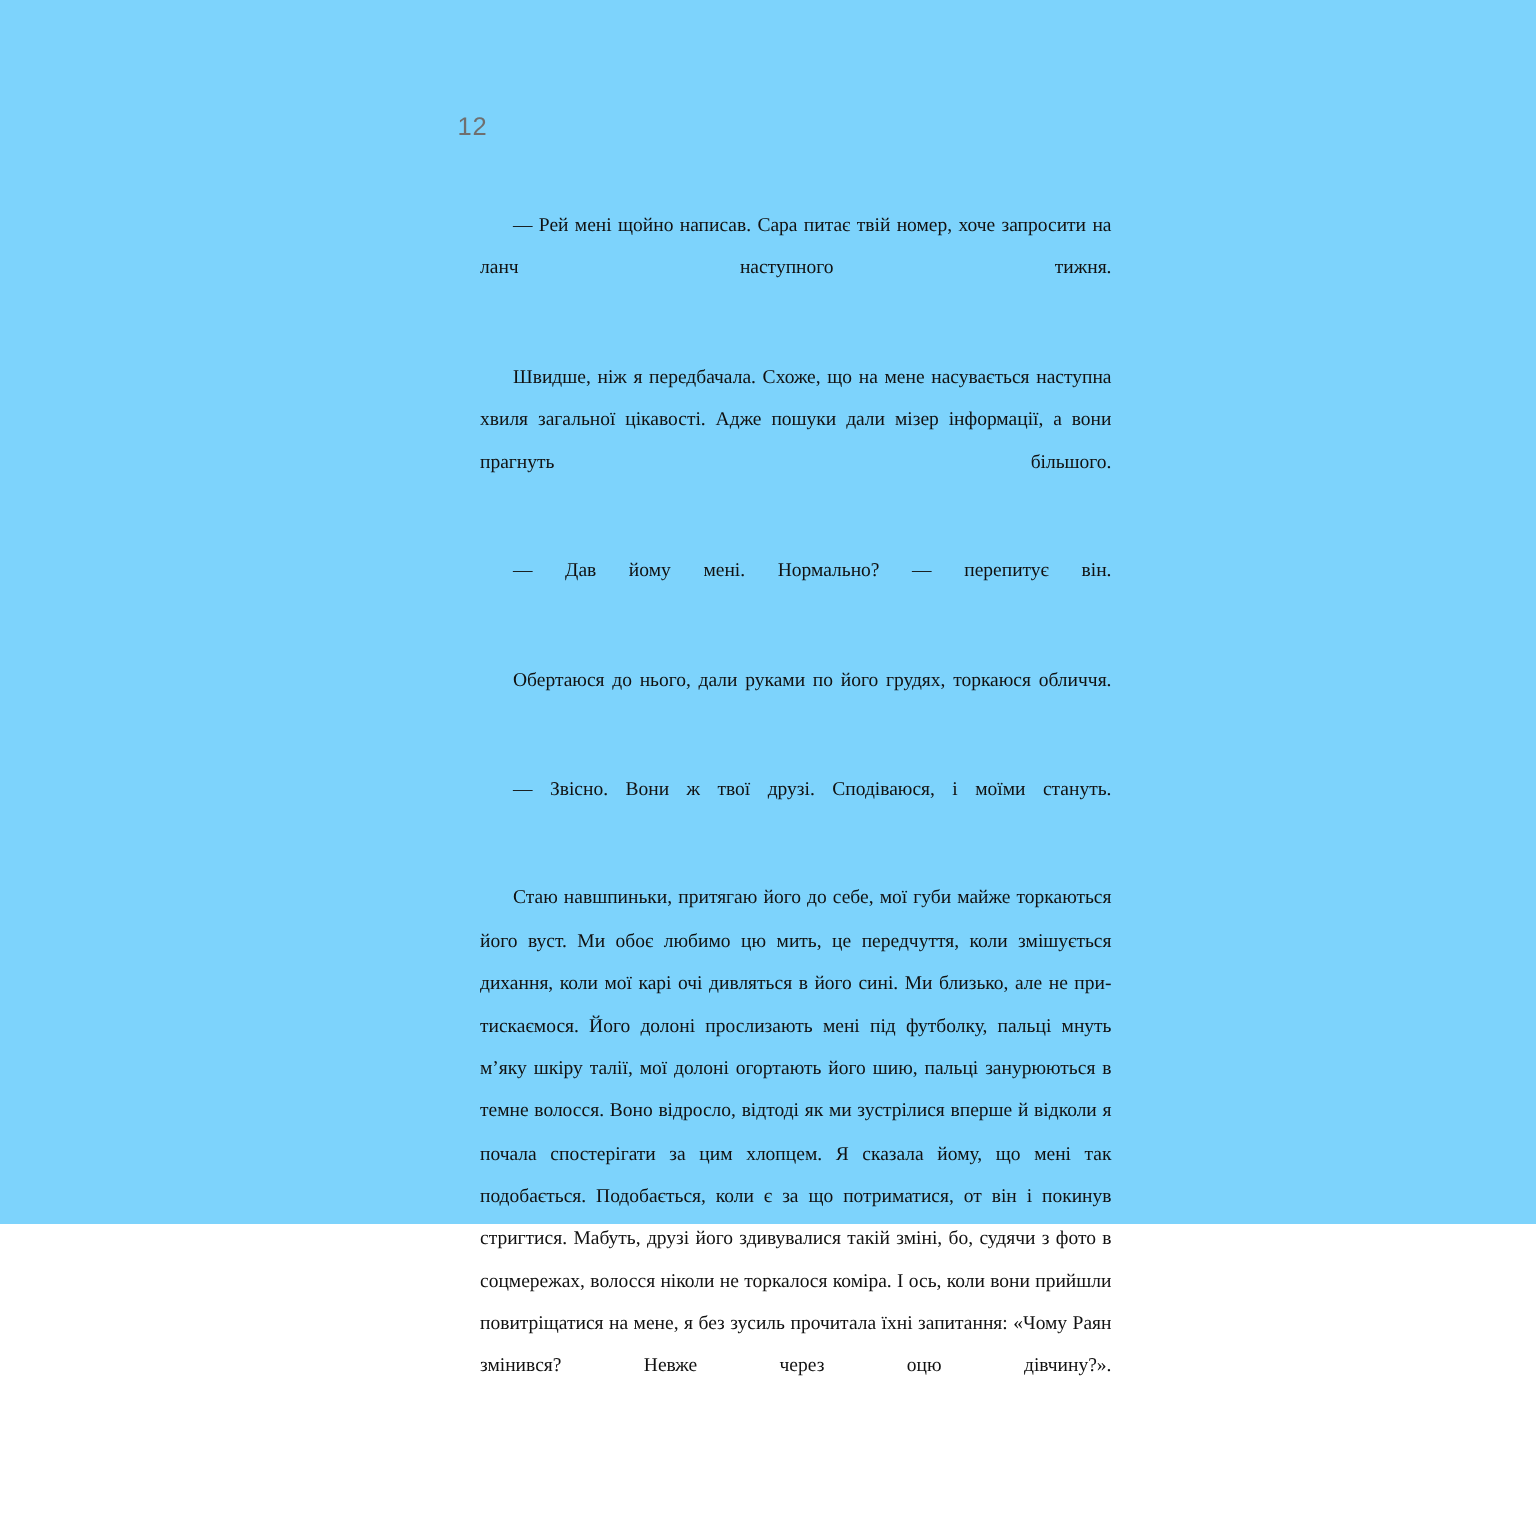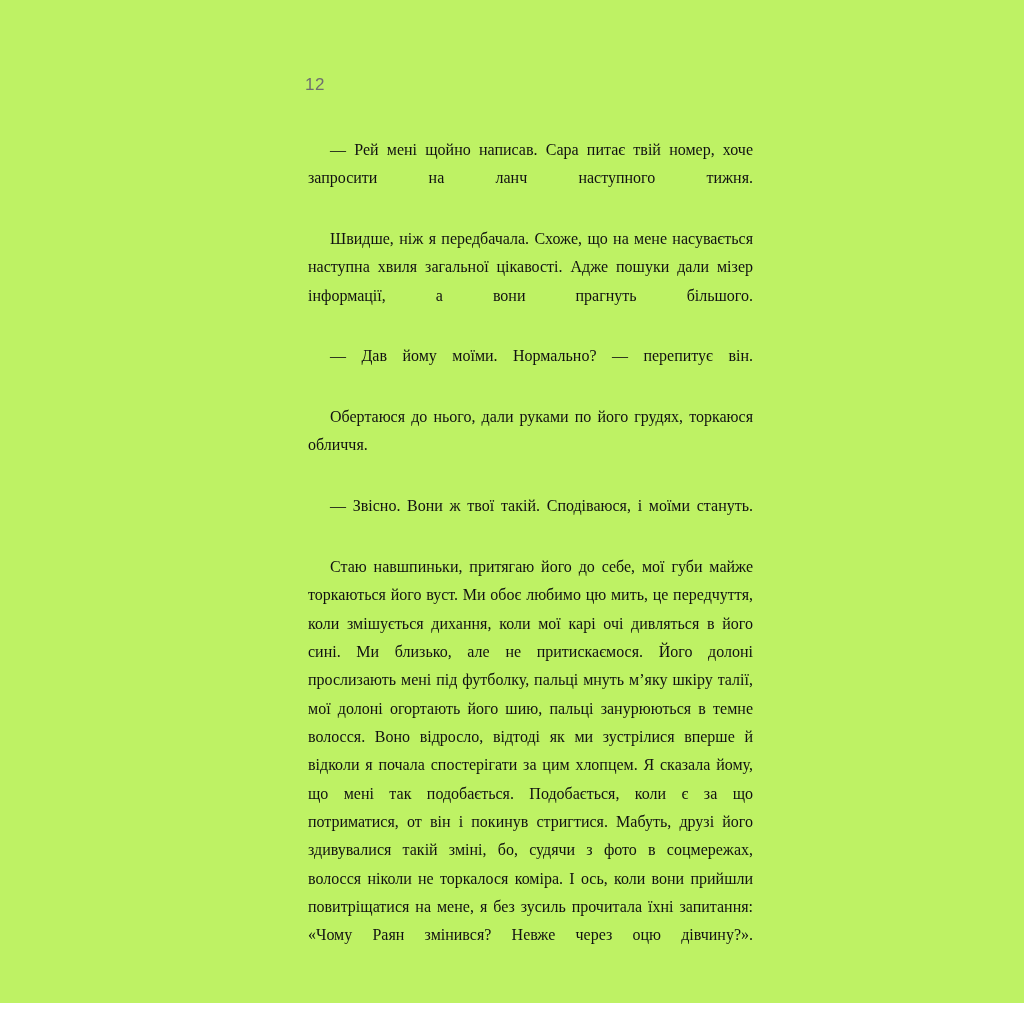--- a/index.html
+++ b/index.html
@@ -13,22 +13,22 @@
     height: 1024px;
     overflow: hidden;
     font-family: "Liberation Serif", "DejaVu Serif", serif;
     color: #111111;
     -webkit-font-smoothing: antialiased;
   }
 
   .page {
     position: relative;
     width: 1024px;
-    height: 1003px;
-    background: #bef264;
+    height: 816px;
+    background: #7dd3fc;
   }
 
   
   .text-column {
     position: absolute;
     left: 304px;
     top: 74px;
     width: 453px;
   }
 
@@ -41,22 +41,22 @@
     letter-spacing: 0.6px;
     margin: 0 0 0 1px;
     height: 22px;
   }
 
   .body-text {
     margin-top: 40px;
   }
 
   .body-text p {
-    margin: 4px;
-    font-size: 16px;
+    margin: 16px;
+    font-size: 13px;
     line-height: 28.35px;
     text-align: justify;
     text-justify: inter-word;
     text-indent: 22px;
     word-spacing: 0.1px;
     hyphens: manual;
     -webkit-hyphens: manual;
   }
 
   
@@ -76,22 +76,22 @@
 
 <div class="page">
 
   <div class="text-column">
 
     <div class="folio">12</div>
 
     <div class="body-text">
       <p class="dialogue">— Рей мені щойно написав. Сара питає твій номер, хоче запросити на ланч наступного тижня.</p>
       <p>Швидше, ніж я передбачала. Схоже, що на мене на­сувається наступна хвиля загальної цікавості. Адже пошуки дали мізер інформації, а вони прагнуть більшого.</p>
-      <p class="dialogue">— Дав йому моїми. Нормально? — перепитує він.</p>
+      <p class="dialogue">— Дав йому мені. Нормально? — перепитує він.</p>
       <p>Обертаюся до нього, дали руками по його грудях, торкаюся обличчя.</p>
-      <p class="dialogue">— Звісно. Вони ж твої такій. Сподіваюся, і моїми стануть.</p>
+      <p class="dialogue">— Звісно. Вони ж твої друзі. Сподіваюся, і моїми стануть.</p>
       <p>Стаю навшпиньки, притягаю його до себе, мої губи майже торкаються його вуст. Ми обоє любимо цю мить, це передчуття, коли змішується дихання, коли мої карі очі дивляться в його сині. Ми близько, але не при­тискаємося. Його долоні прослизають мені під футбол­ку, пальці мнуть м’яку шкіру талії, мої долоні огортають його шию, пальці занурюються в темне волосся. Воно відросло, відтоді як ми зустрілися вперше й відколи я почала спостерігати за цим хлопцем. Я сказала йому, що мені так подобається. Подобається, коли є за що потриматися, от він і покинув стригтися. Мабуть, дру­зі його здивувалися такій зміні, бо, судячи з фото в соц­мережах, волосся ніколи не торкалося коміра. І ось, коли вони прийшли повитріщатися на мене, я без зу­силь прочитала їхні запитання: «Чому Раян змінився? Невже через оцю дівчину?».</p>
 
     </div>
 
   </div>
 
 </div>
 
 </body></html>

